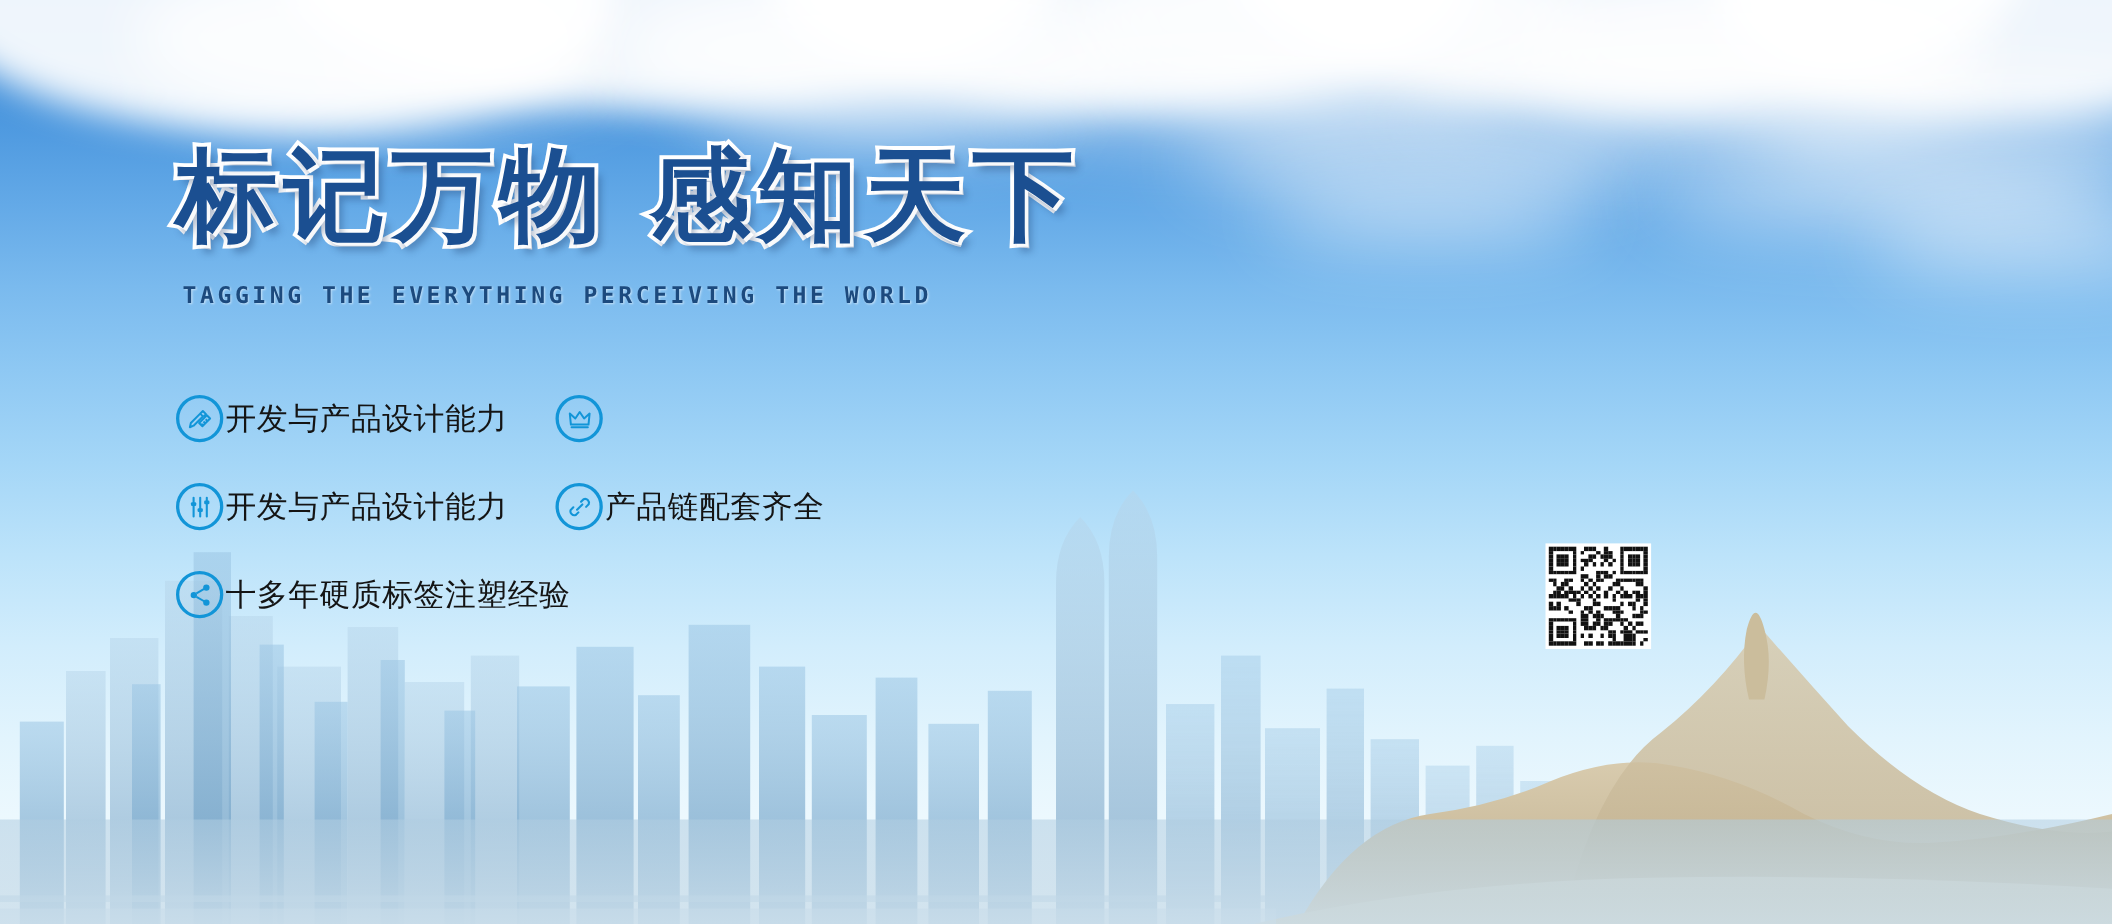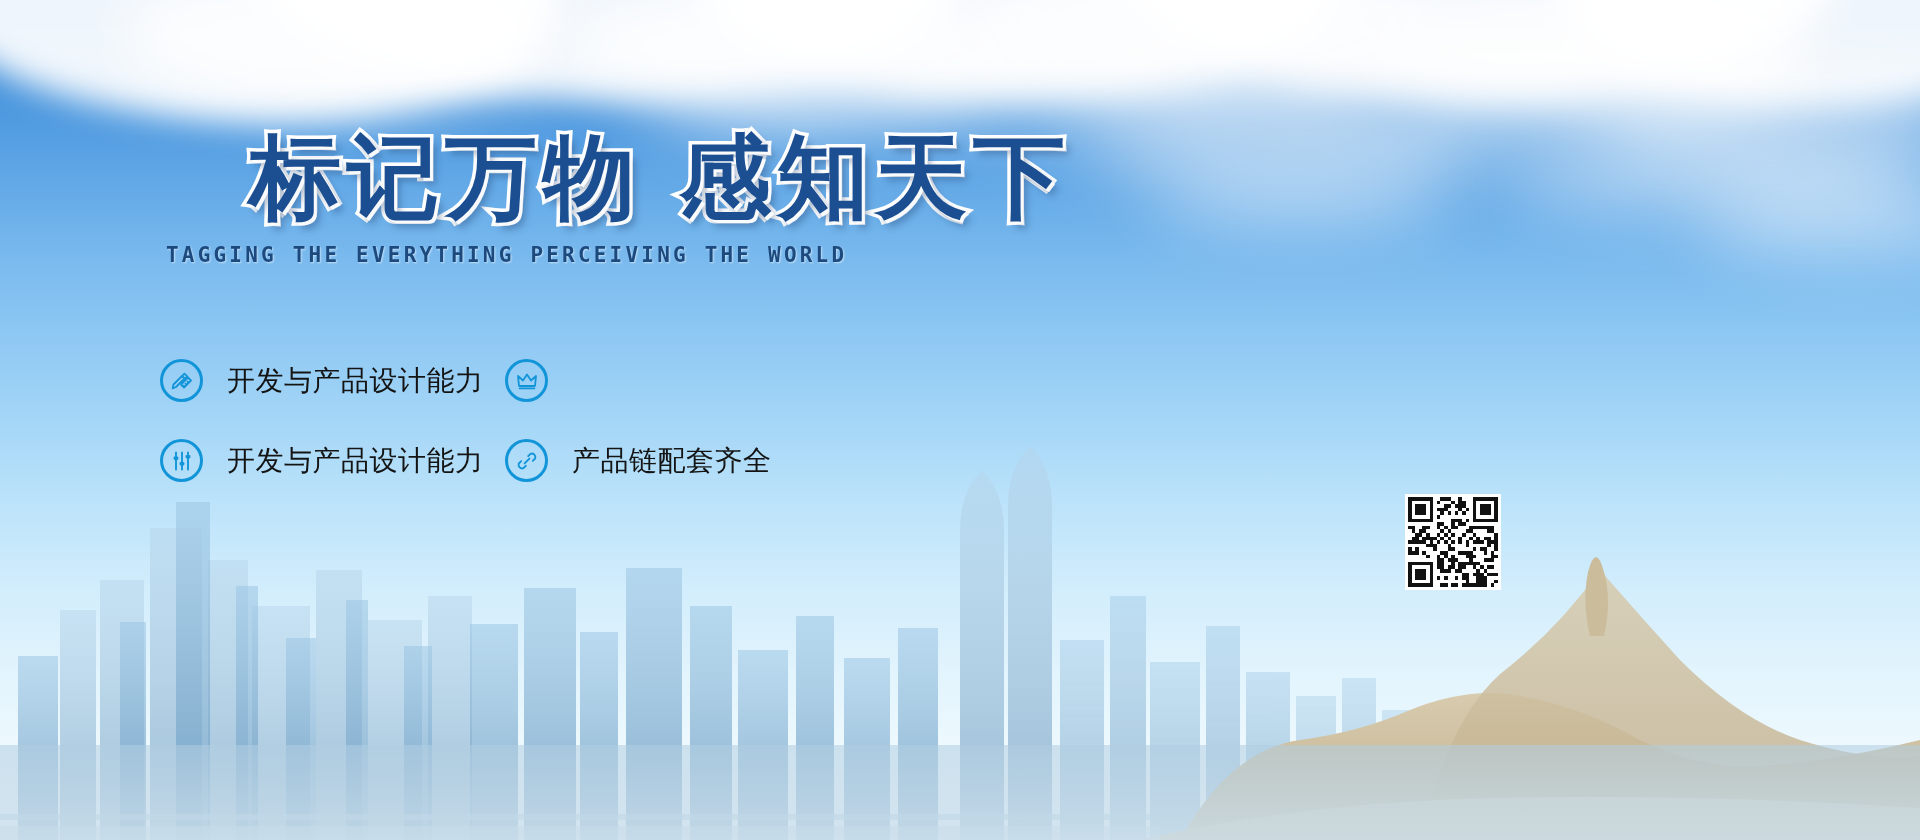--- a/index.html
+++ b/index.html
@@ -76,25 +76,24 @@
     font-weight:bold;
     letter-spacing:6px;
     color:#1b4f91;
     line-height:1.08;
     white-space:nowrap;
     -webkit-text-stroke:7px #ffffff;
     paint-order:stroke fill;
     text-shadow:
        3px 3px 0 rgba(255,255,255,0.9),
        6px 7px 7px rgba(30,60,110,0.35);
-    text-align: center;
   }
 
   .subhead {
-    margin-top:16px;
+    margin-top:29px;
     margin-left:6px;
     font-family:"DejaVu Sans Mono","Liberation Mono",monospace;
     font-size:21px;
     font-weight:bold;
     letter-spacing:3.2px;
     color:#1c4a7e;
     white-space:nowrap;
     text-shadow:1px 1px 2px rgba(255,255,255,0.55);
   }
 
@@ -103,21 +102,21 @@
     position:absolute; left:160px; top:348px;
     display:grid;
     grid-template-columns:345px auto;
     grid-auto-rows:65px;
     column-gap:0px;
     row-gap:15px;
   }
   .feat {
     display:flex;
     align-items:center;
-    gap:24px;
+    gap:2px;
     text-align:center;
   }
   .feat .ficon {
     width:43px; height:43px;
     flex:0 0 43px;
     border-radius:50%;
     border:3px solid #1295d8;
     display:flex; align-items:center; justify-content:center;
     background:transparent;
   }
@@ -322,20 +321,36 @@
             <path d="M10.6 15.4 L15.4 10.6"></path>
             <path d="M14.2 8.2 L16.6 5.8 A3.6 3.6 0 0 1 21.2 10.4 L18.8 12.8"></path>
             <path d="M11.8 17.8 L9.4 20.2 A3.6 3.6 0 0 1 4.8 15.6 L7.2 13.2"></path>
           </g>
         </svg>
       </span>
       <span class="ftext">产品链配套齐全</span>
     </div>
 
 
+    <div class="feat">
+      <span class="ficon">
+        <svg width="26" height="26" viewBox="0 0 26 26">
+          <g stroke="#1295d8" stroke-width="1.8" fill="none">
+            <path d="M9.6 11.4 L16.6 7.4"></path>
+            <path d="M9.6 14.6 L16.6 18.6"></path>
+          </g>
+          <g fill="#1295d8">
+            <circle cx="7.2" cy="13" r="2.9"></circle>
+            <circle cx="18.6" cy="6.2" r="2.9"></circle>
+            <circle cx="18.6" cy="19.8" r="2.9"></circle>
+          </g>
+        </svg>
+      </span>
+      <span class="ftext">十多年硬质标签注塑经验</span>
+    </div>
 
   </div>
 
   <div class="qr">
     <div class="qgrid" id="qgrid">
         <i class="on"></i>
         <i class="on"></i>
         <i class="on"></i>
         <i class="on"></i>
         <i class="on"></i>

